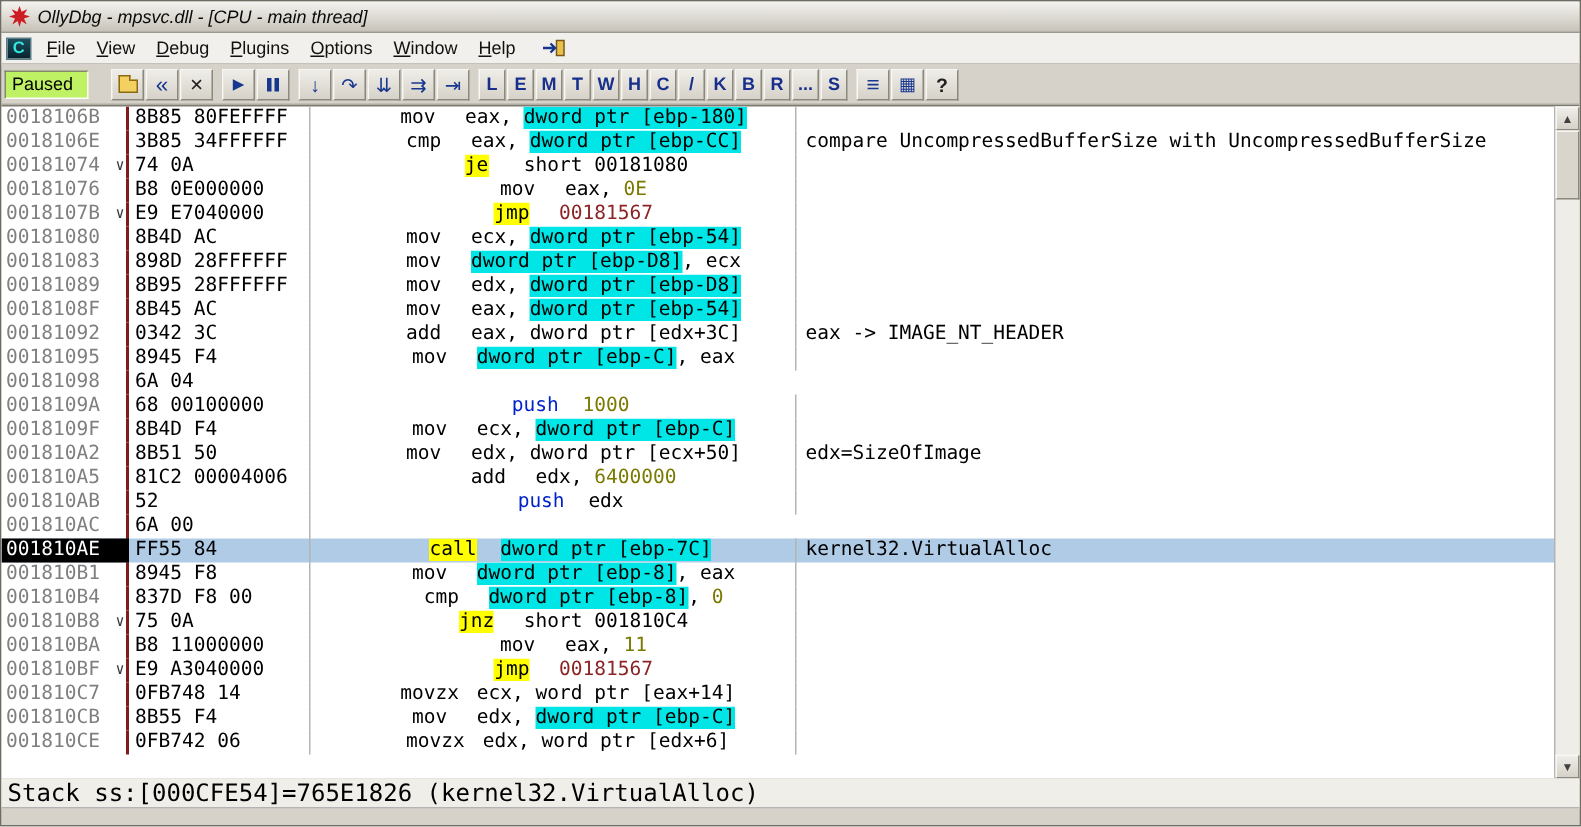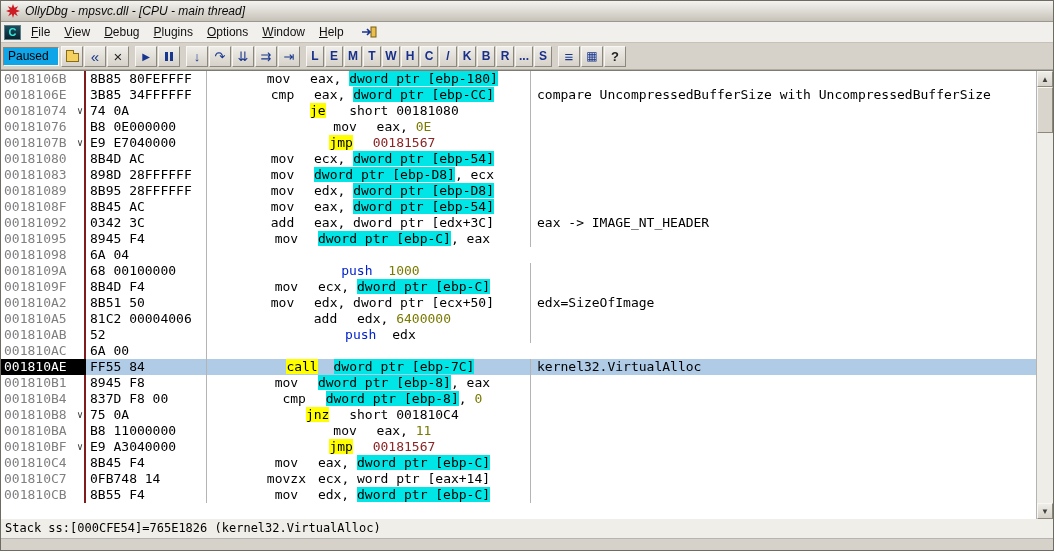--- a/index.html
+++ b/index.html
@@ -6,21 +6,21 @@
   body{font-family:"Liberation Sans",sans-serif;}
   .window{width:1054px;height:551px;display:flex;flex-direction:column;border:1px solid #6E6C62;box-sizing:border-box;background:#D6D2C9;}
   .titlebar{flex:0 0 20px;background:linear-gradient(180deg,#F4F3F0 0%,#DCD9D2 55%,#C6C2B9 100%);display:flex;align-items:center;gap:5px;padding:0 5px;border-bottom:1px solid #9B988E;font-style:italic;}
   .title-text{font-size:12px;color:#0A0A0A;}
   .menubar{flex:0 0 20px;background:#F2F0EC;display:flex;align-items:center;font-size:12px;color:#111;border-bottom:1px solid #C6C2B9;padding-left:3px;}
   .cpu-icon{width:17px;height:15px;background:linear-gradient(#1D4E5E,#0A222C);color:#35E9E1;font-weight:bold;font-size:11px;display:flex;align-items:center;justify-content:center;margin-right:3px;border:1px solid #5A7C84;box-sizing:border-box;}
   .menu-item{display:inline-block;padding:2px 7px 3px;}
   .menu-item::first-letter{text-decoration:underline;}
   .menu-exit-btn{margin-left:4px;width:28px;height:17px;display:flex;align-items:center;justify-content:center;}
   .toolbar{flex:0 0 24px;background:#D6D2C9;display:flex;align-items:center;padding:1px 2px;border-bottom:1px solid #AFACA2;}
-  .status-box{width:56px;height:19px;box-sizing:border-box;background:#0ea5e9;border:1px solid;border-color:#87857A #FCFBF7 #FCFBF7 #87857A;font-size:12px;line-height:16px;padding:0 4px;color:#000;margin-right:2px;}
+  .status-box{width:56px;height:19px;box-sizing:border-box;background:#bef264;border:1px solid;border-color:#87857A #FCFBF7 #FCFBF7 #87857A;font-size:12px;line-height:16px;padding:0 4px;color:#000;margin-right:15px;}
   #tb-buttons{display:flex;align-items:center;}
   .tb-btn{width:22px;height:21px;box-sizing:border-box;flex:0 0 22px;margin-right:1px;background:linear-gradient(#EFEDE8,#D6D2C9);border:1px solid;border-color:#F8F7F4 #8B897E #8B897E #F8F7F4;display:flex;align-items:center;justify-content:center;color:#17368F;overflow:hidden;}
   .tb-sep{width:5px;flex:0 0 5px;}
   .letter-btn{width:18px;flex:0 0 18px;font-weight:bold;font-size:12px;color:#18308C;}
   .mini-folder{position:relative;width:13px;height:9px;background:#F4D060;border:1px solid #8A6A14;display:inline-block;box-sizing:border-box;margin-top:2px;}
   .mini-folder::before{content:"";position:absolute;left:-1px;top:-4px;width:6px;height:3px;background:#F4D060;border:1px solid #8A6A14;border-bottom:none;}
   .pause-bars{display:inline-flex;gap:2px;}
   .pause-bars i{width:3px;height:9px;background:#17368F;display:block;}
   .workspace{flex:1 1 auto;min-height:0;display:flex;background:#FFFFFF;border-top:1px solid #7E7B72;}
   .disasm{flex:1 1 auto;overflow:hidden;font-family:"DejaVu Sans Mono","Liberation Mono",monospace;font-size:13px;color:#000;}
@@ -37,21 +37,21 @@
   .op-a{color:#8B2424;}
   .col-comment{flex:1 1 auto;padding-left:6px;overflow:hidden;}
   .row.sel{background:#AFCBE6;}
   .row.sel .col-addr{background:#000;color:#FFF;border-right-color:#000;}
   .row.sel .a-arrow{color:#FFF;}
   .scrollbar{flex:0 0 17px;width:17px;display:flex;flex-direction:column;background:#EFEDE7;border-left:1px solid #B4B4B4;box-sizing:border-box;}
   .sb-btn{flex:0 0 16px;height:16px;box-sizing:border-box;background:linear-gradient(#EFEDE8,#D6D2C9);border:1px solid;border-color:#F8F7F4 #8B897E #8B897E #F8F7F4;font-size:8px;color:#404040;display:flex;align-items:center;justify-content:center;}
   .sb-thumb{flex:0 0 46px;height:46px;box-sizing:border-box;background:#D9D5CD;border:1px solid;border-color:#F8F7F4 #8B897E #8B897E #F8F7F4;}
   .sb-track{flex:1 1 auto;}
   .bottom{flex:0 0 31px;display:flex;flex-direction:column;background:#D6D2C9;}
-  .info-line{height:20px;box-sizing:border-box;background:#F0EEE8;border-bottom:1px solid #B4B4B4;font-family:"DejaVu Sans Mono","Liberation Mono",monospace;font-size:12px;line-height:19px;padding-left:4px;color:#000;overflow:hidden;}
+  .info-line{height:20px;box-sizing:border-box;background:#F0EEE8;border-bottom:1px solid #B4B4B4;font-family:"DejaVu Sans Mono","Liberation Mono",monospace;font-size:16px;line-height:19px;padding-left:4px;color:#000;overflow:hidden;}
 </style>
 </head>
 <body>
 
 <div class="window">
 
   <div class="titlebar">
     <span style="display:flex;">
       <svg width="14" height="14" viewBox="0 0 16 16">
           <path fill="#CE1C24" d="M8 0l1.6 4.4L14 2.5l-2.6 3.9L16 8l-4.6 1.6L13.5 14l-4.1-2.6L8 16l-1.4-4.6L2.5 14l2.1-4.4L0 8l4.6-1.6L2 2.5l4.4 1.9z"></path>
@@ -155,23 +155,23 @@
         <div class="row"><span class="col-addr"><span>001810A2</span><span class="a-arrow"></span></span><span class="col-bytes">8B51 50</span><span class="col-disasm"><span class="mn"><span class="">mov</span></span><span class="">edx, dword ptr [ecx+50]</span></span><span class="col-comment">edx=SizeOfImage</span></div>
         <div class="row"><span class="col-addr"><span>001810A5</span><span class="a-arrow"></span></span><span class="col-bytes">81C2 00004006</span><span class="col-disasm"><span class="mn"><span class="">add</span></span><span class="">edx, </span><span class="op-i">6400000</span></span><span class="col-comment"></span></div>
         <div class="row"><span class="col-addr"><span>001810AB</span><span class="a-arrow"></span></span><span class="col-bytes">52</span><span class="col-disasm"><span class="mn"><span class="mi-push">push</span></span><span class="">edx</span></span><span class="col-comment"></span></div>
         <div class="row"><span class="col-addr"><span>001810AC</span><span class="a-arrow"></span></span><span class="col-bytes">6A 00</span><span class="col-comment"></span></div>
         <div class="row sel"><span class="col-addr"><span>001810AE</span><span class="a-arrow"></span></span><span class="col-bytes">FF55 84</span><span class="col-disasm"><span class="mn"><span class="mi-jump">call</span></span><span class="op-m">dword ptr [ebp-7C]</span></span><span class="col-comment">kernel32.VirtualAlloc</span></div>
         <div class="row"><span class="col-addr"><span>001810B1</span><span class="a-arrow"></span></span><span class="col-bytes">8945 F8</span><span class="col-disasm"><span class="mn"><span class="">mov</span></span><span class="op-m">dword ptr [ebp-8]</span><span class="">, eax</span></span><span class="col-comment"></span></div>
         <div class="row"><span class="col-addr"><span>001810B4</span><span class="a-arrow"></span></span><span class="col-bytes">837D F8 00</span><span class="col-disasm"><span class="mn"><span class="">cmp</span></span><span class="op-m">dword ptr [ebp-8]</span><span class="">, </span><span class="op-i">0</span></span><span class="col-comment"></span></div>
         <div class="row"><span class="col-addr"><span>001810B8</span><span class="a-arrow">∨</span></span><span class="col-bytes">75 0A</span><span class="col-disasm"><span class="mn"><span class="mi-jump">jnz</span></span><span class="">short 001810C4</span></span><span class="col-comment"></span></div>
         <div class="row"><span class="col-addr"><span>001810BA</span><span class="a-arrow"></span></span><span class="col-bytes">B8 11000000</span><span class="col-disasm"><span class="mn"><span class="">mov</span></span><span class="">eax, </span><span class="op-i">11</span></span><span class="col-comment"></span></div>
         <div class="row"><span class="col-addr"><span>001810BF</span><span class="a-arrow">∨</span></span><span class="col-bytes">E9 A3040000</span><span class="col-disasm"><span class="mn"><span class="mi-jump">jmp</span></span><span class="op-a">00181567</span></span><span class="col-comment"></span></div>
-        <div class="row"><span class="col-addr"><span>001810C4</span><span class="a-arrow"></span></span><span class="col-bytes">8B45 F4</span><span class="col-disasm"><span class="mn"><span class="">mov</span></span><span class="">eax, </span><span class="op-m">dword ptr [ebp-C]</span></span><span class="col-comment"></span></div>
         <div class="row"><span class="col-addr"><span>001810C7</span><span class="a-arrow"></span></span><span class="col-bytes">0FB748 14</span><span class="col-disasm"><span class="mn"><span class="">movzx</span></span><span class="">ecx, word ptr [eax+14]</span></span><span class="col-comment"></span></div>
         <div class="row"><span class="col-addr"><span>001810CB</span><span class="a-arrow"></span></span><span class="col-bytes">8B55 F4</span><span class="col-disasm"><span class="mn"><span class="">mov</span></span><span class="">edx, </span><span class="op-m">dword ptr [ebp-C]</span></span><span class="col-comment"></span></div>
+        <div class="row"><span class="col-addr"><span>001810CE</span><span class="a-arrow"></span></span><span class="col-bytes">0FB742 06</span><span class="col-disasm"><span class="mn"><span class="">movzx</span></span><span class="">edx, word ptr [edx+6]</span></span><span class="col-comment"></span></div>
       </div>
     <div class="scrollbar">
       <div class="sb-btn">▲</div>
       <div class="sb-thumb"></div>
       <div class="sb-track"></div>
       <div class="sb-btn">▼</div>
     </div>
   </div>
 
   <div class="bottom">

